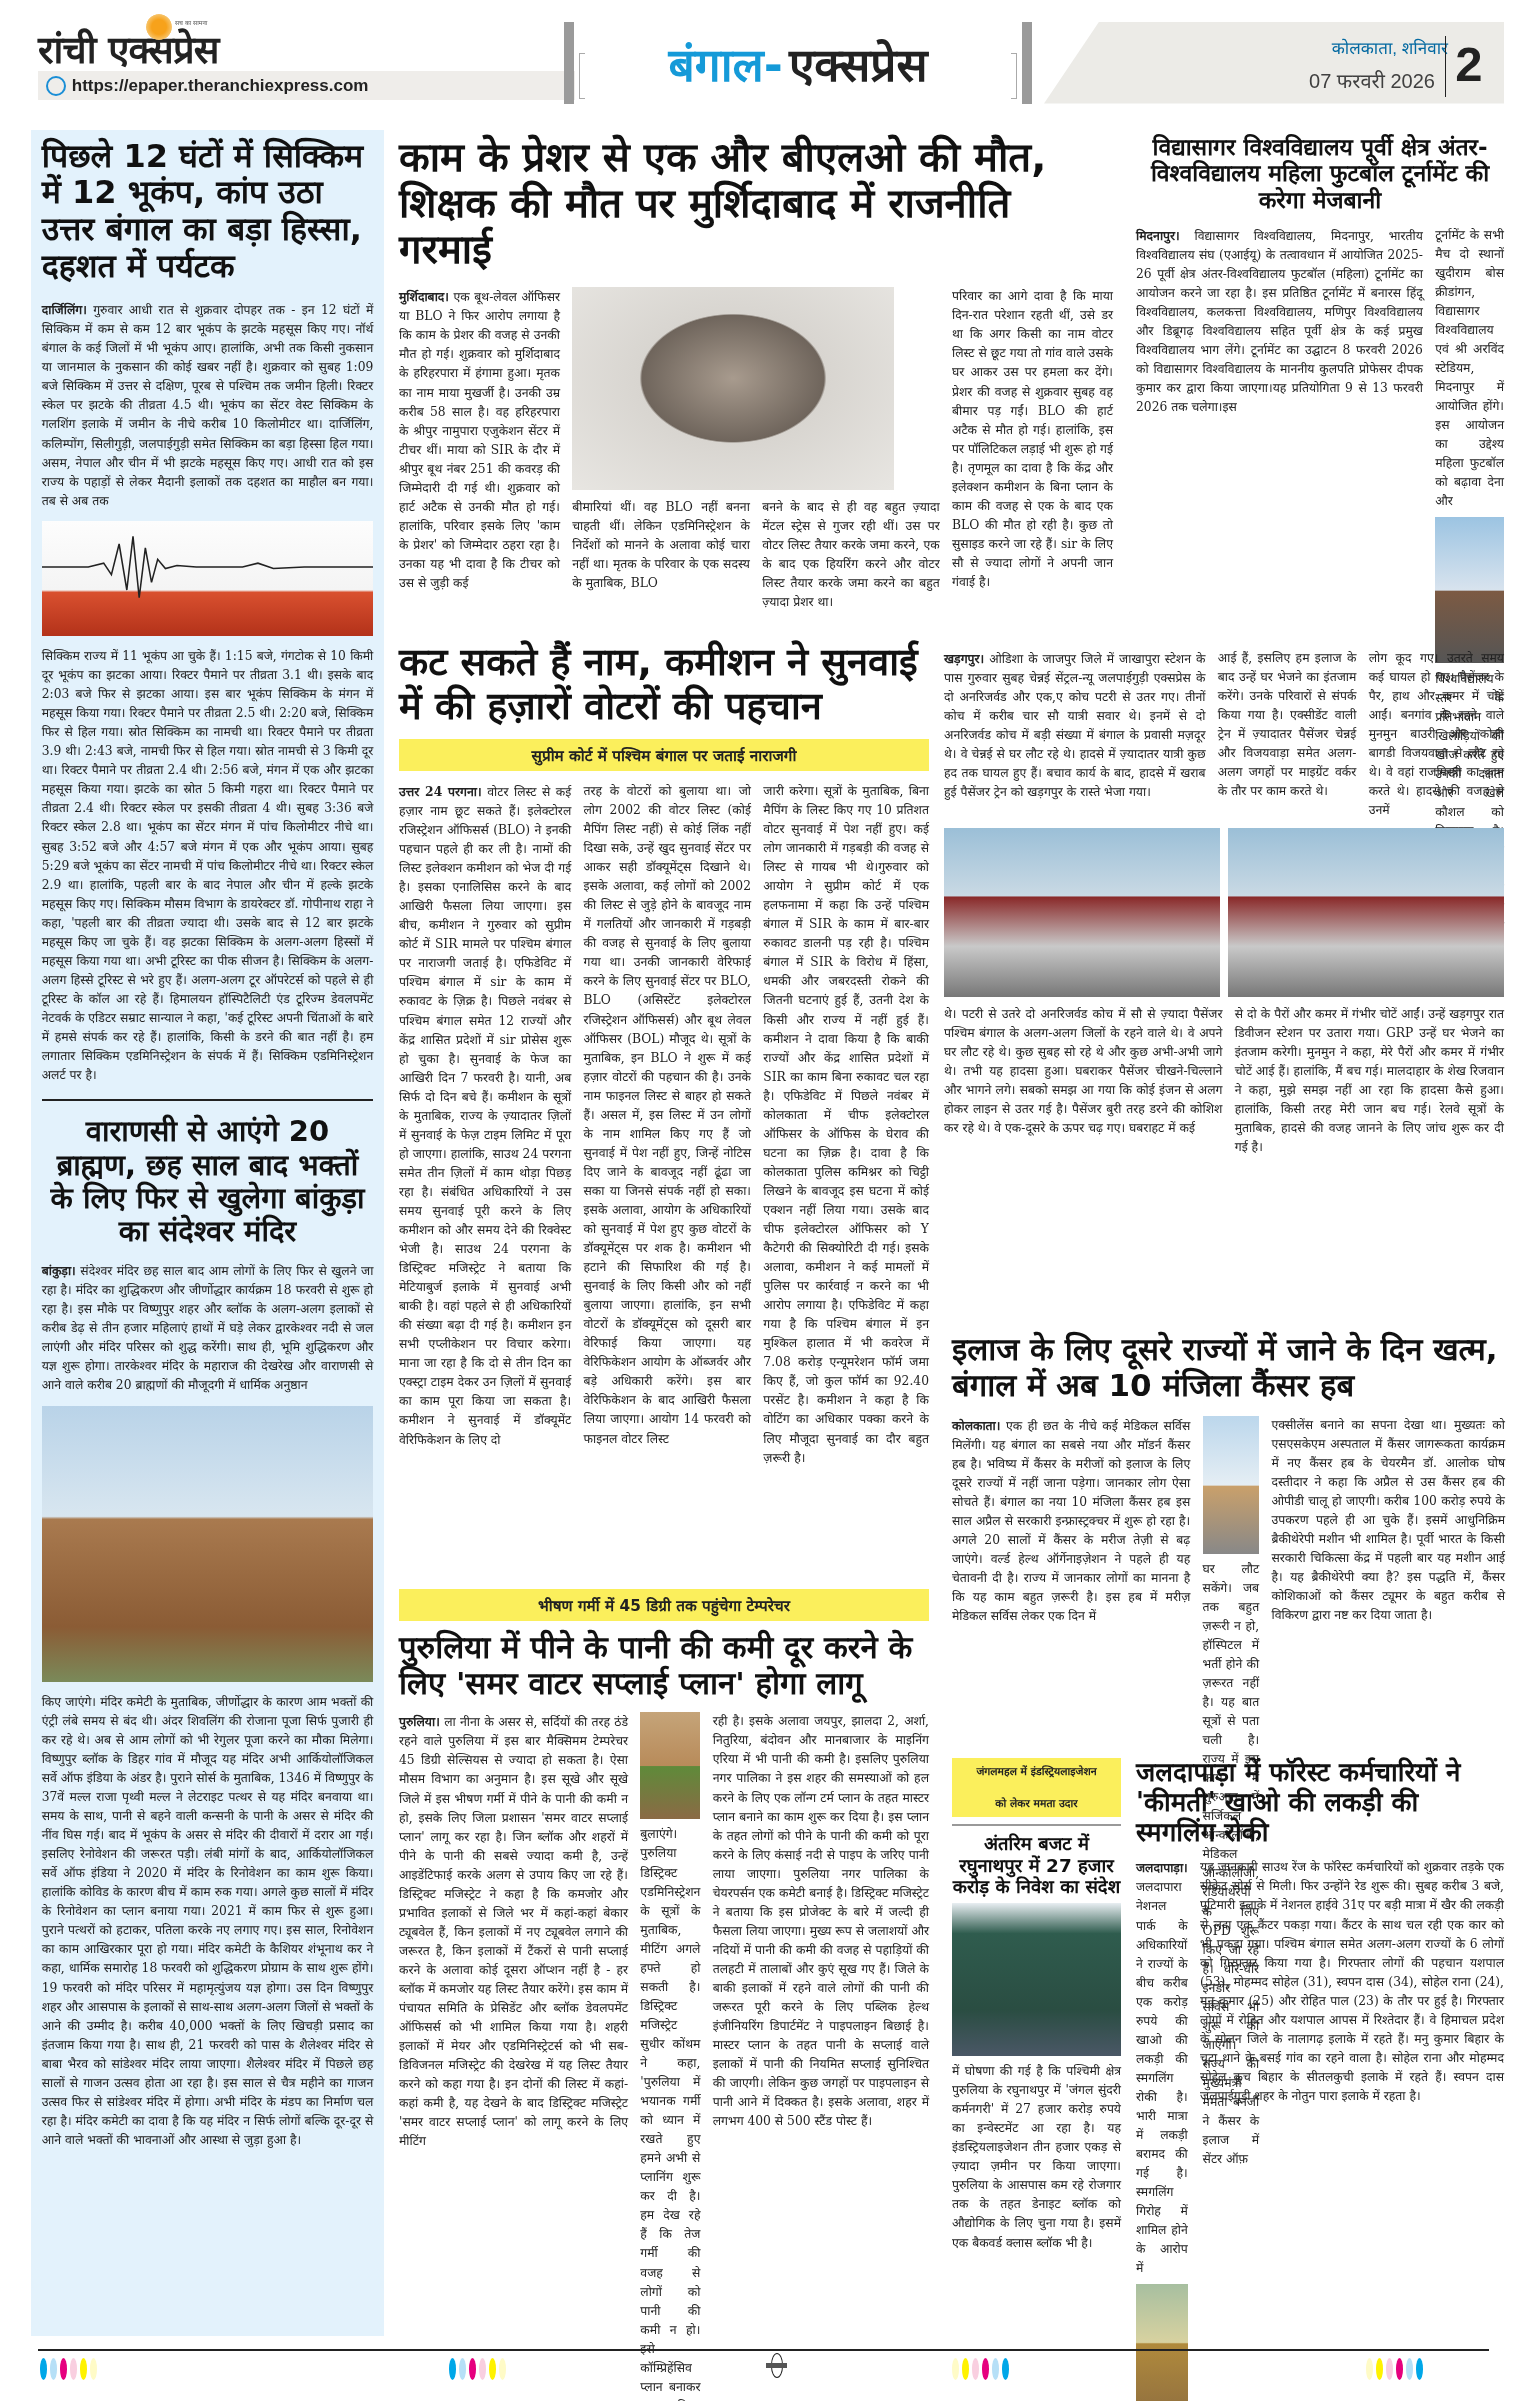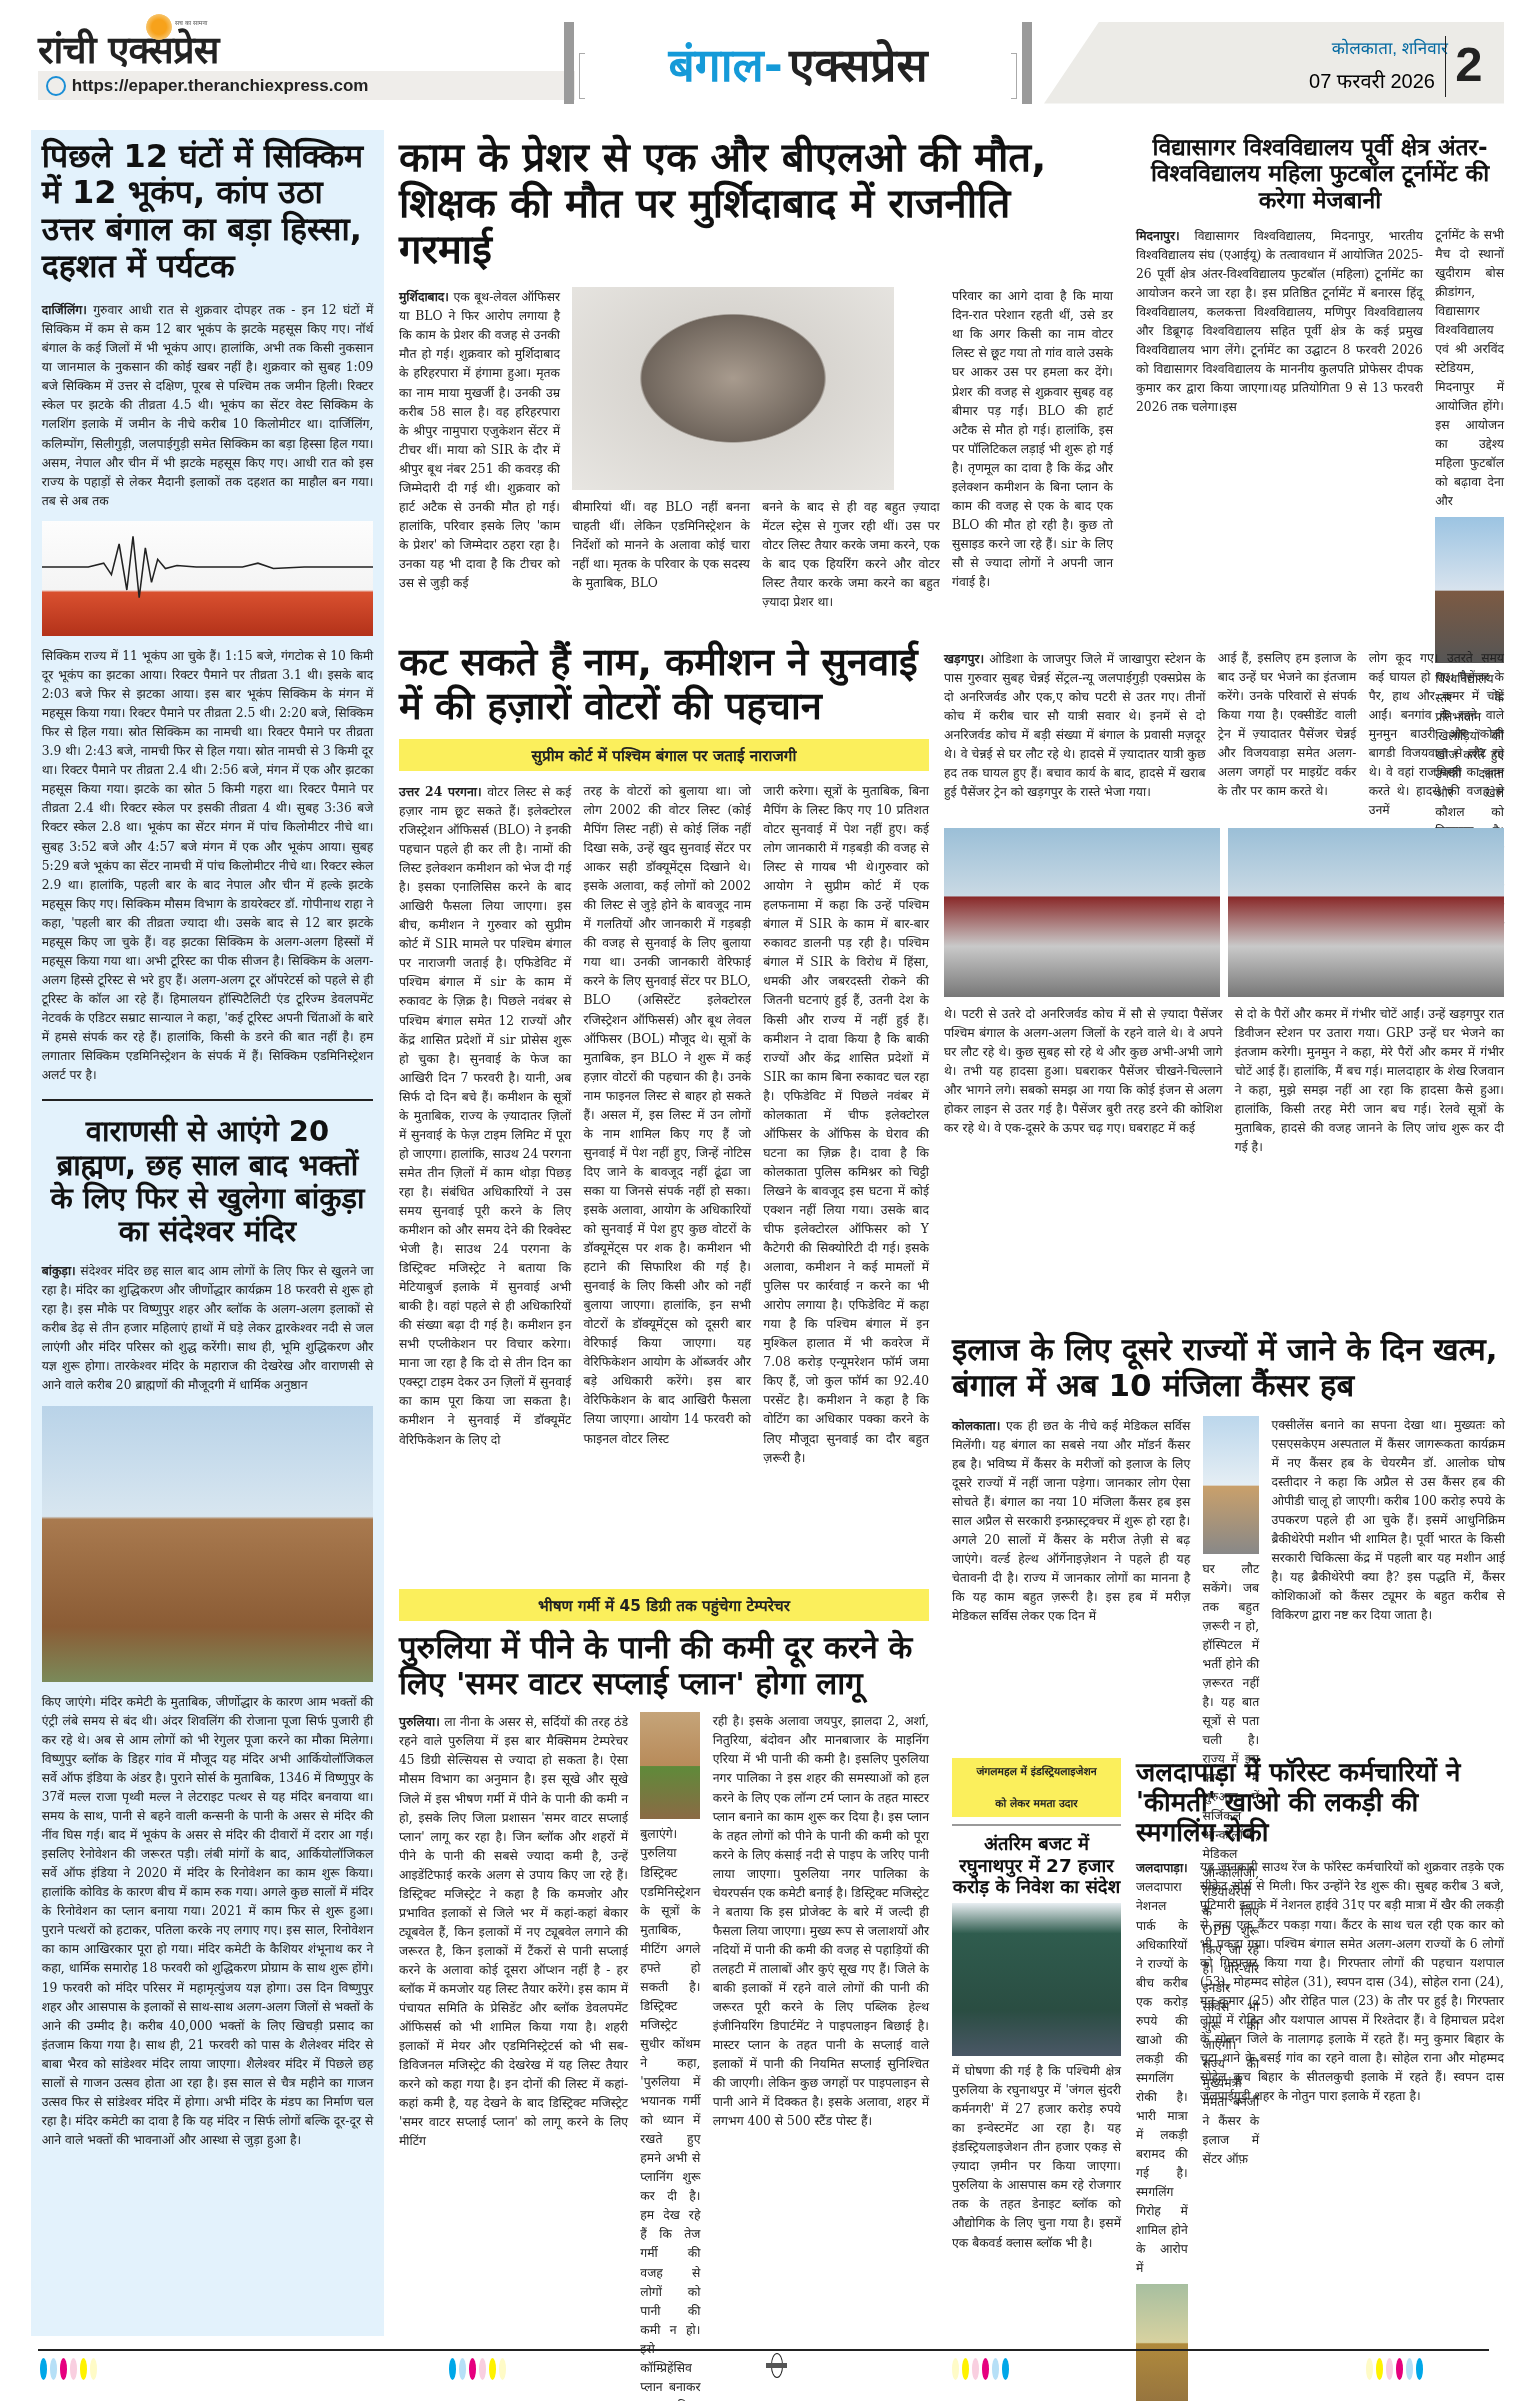--- a/index.html
+++ b/index.html
@@ -12,21 +12,21 @@
   .url-icon { width: 20px; height: 20px; border-radius: 50%; border: 2.3px solid #1a8ed6; margin-right: 6.1px; }
   .url-text { font-family: "Liberation Sans", sans-serif; font-weight: bold; font-size: 17px; color: #222; }
   .section-title { position: absolute; left: 564px; top: 21.5px; width: 468px; height: 82px; display: flex; align-items: center; justify-content: center; border-left: 10.7px solid #9a9a9a; border-right: 10.7px solid #9a9a9a; }
   .section-title .bracket-l, .section-title .bracket-r { position: absolute; top: 31px; height: 46px; width: 6.1px; border: 1.5px solid #aaa; }
   .section-title .bracket-l { left: 4.6px; border-right: none; }
   .section-title .bracket-r { right: 4.6px; border-left: none; }
   .section-title .bengal { color: #159ad8; font-weight: bold; font-size: 46px; font-family: "DejaVu Sans", sans-serif; }
   .section-title .express { color: #222; font-weight: bold; font-size: 46px; margin-left: 6.1px; }
   .dateblock { position: absolute; left: 1044px; top: 21.5px; width: 460px; height: 82px; background: #ecebe7; clip-path: polygon(12% 0, 100% 0, 100% 100%, 0 100%); }
   .date-city { position: absolute; right: 56px; top: 14px; font-size: 17px; color: #0369a1; font-family: "Liberation Sans", sans-serif; }
-  .date-val { position: absolute; right: 69px; top: 45px; font-size: 20px; color: #000000; font-family: "Liberation Sans", sans-serif; }
+  .date-val { position: absolute; right: 69px; top: 45px; font-size: 20px; color: #404040; font-family: "Liberation Sans", sans-serif; }
   .date-div { position: absolute; right: 58px; top: 14px; width: 1.5px; height: 61px; background: #222; }
   .page-no { position: absolute; right: 21.5px; top: 14px; font-size: 49px; font-weight: bold; color: #222; font-family: "Liberation Sans", sans-serif; }
 
   .left-col { position: absolute; left: 31px; top: 130px; width: 353px; height: 2206px; background: #e3f2fc; padding: 7.7px 10.7px; }
   .headline { font-weight: bold; color: #111; font-family: "DejaVu Sans", sans-serif; line-height: 1.15; }
   .body-text { font-family: "DejaVu Serif", serif; font-size: 12.3px; line-height: 1.55; color: #222; text-align: justify; }
   .body-text b { font-weight: bold; }
   .kicker { background: #fbef5c; text-align: center; font-weight: bold; font-size: 15.3px; padding: 6.1px 4.6px; color: #222; }
   .photo { background: #888; position: relative; overflow: hidden; }
   .rule { height: 2.3px; background: #222; }

